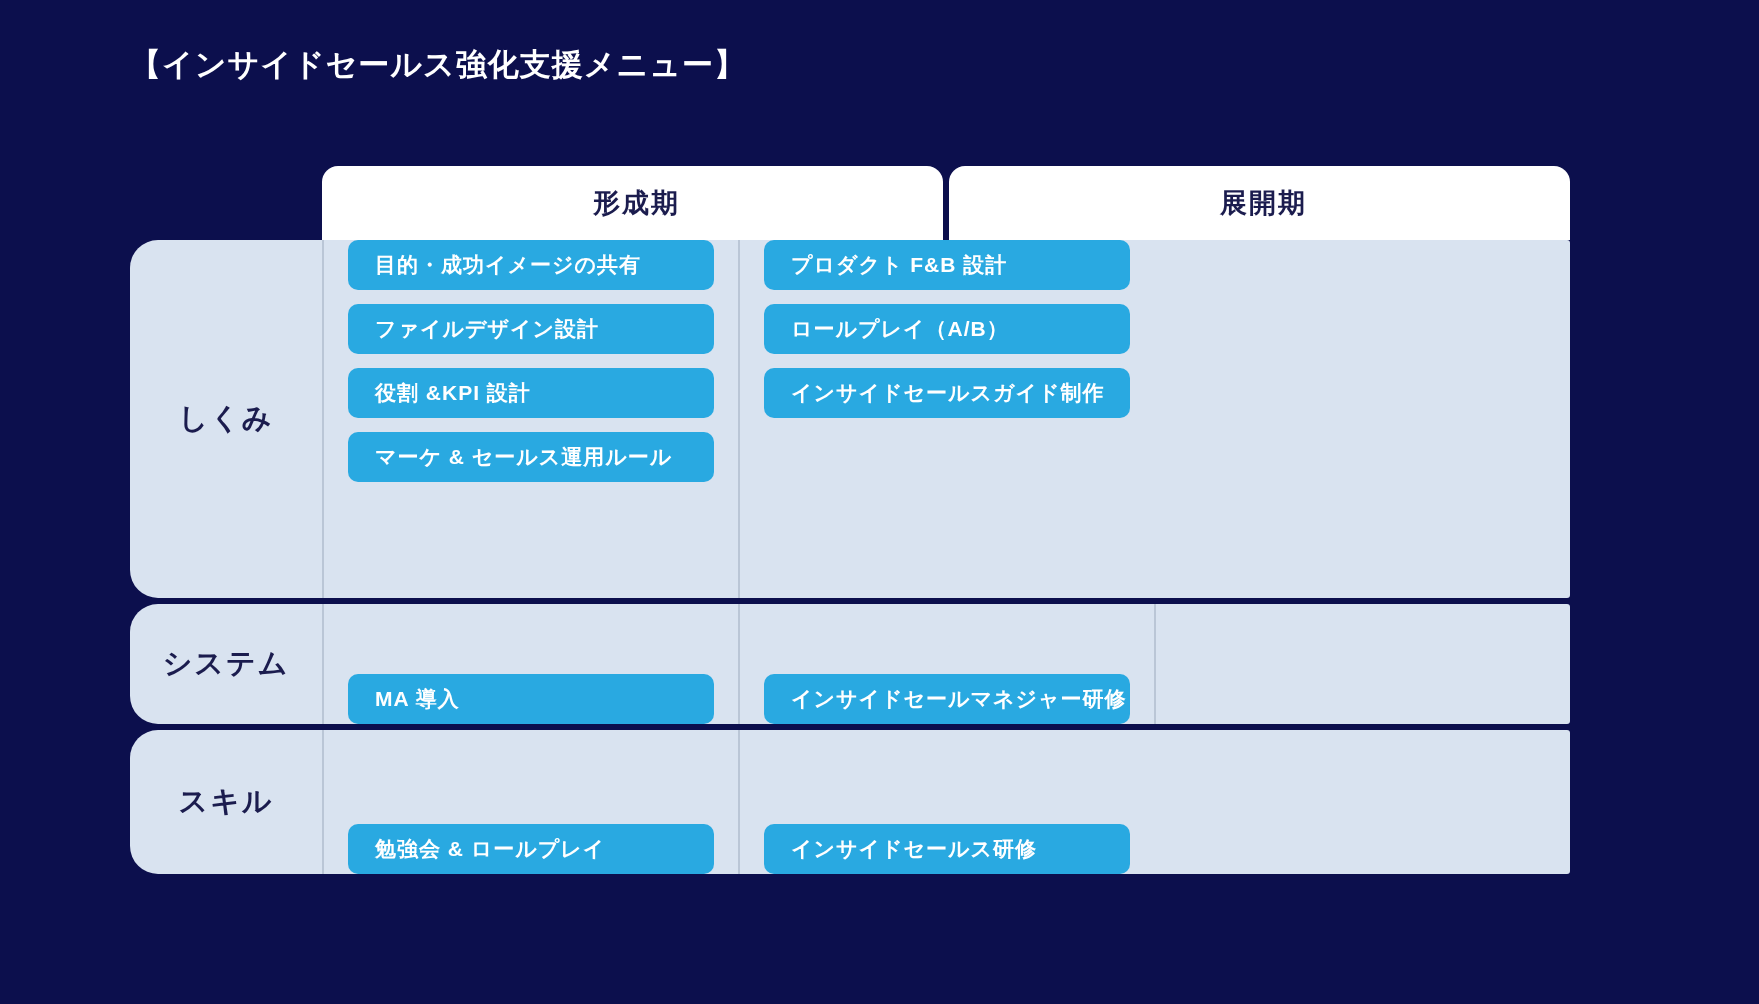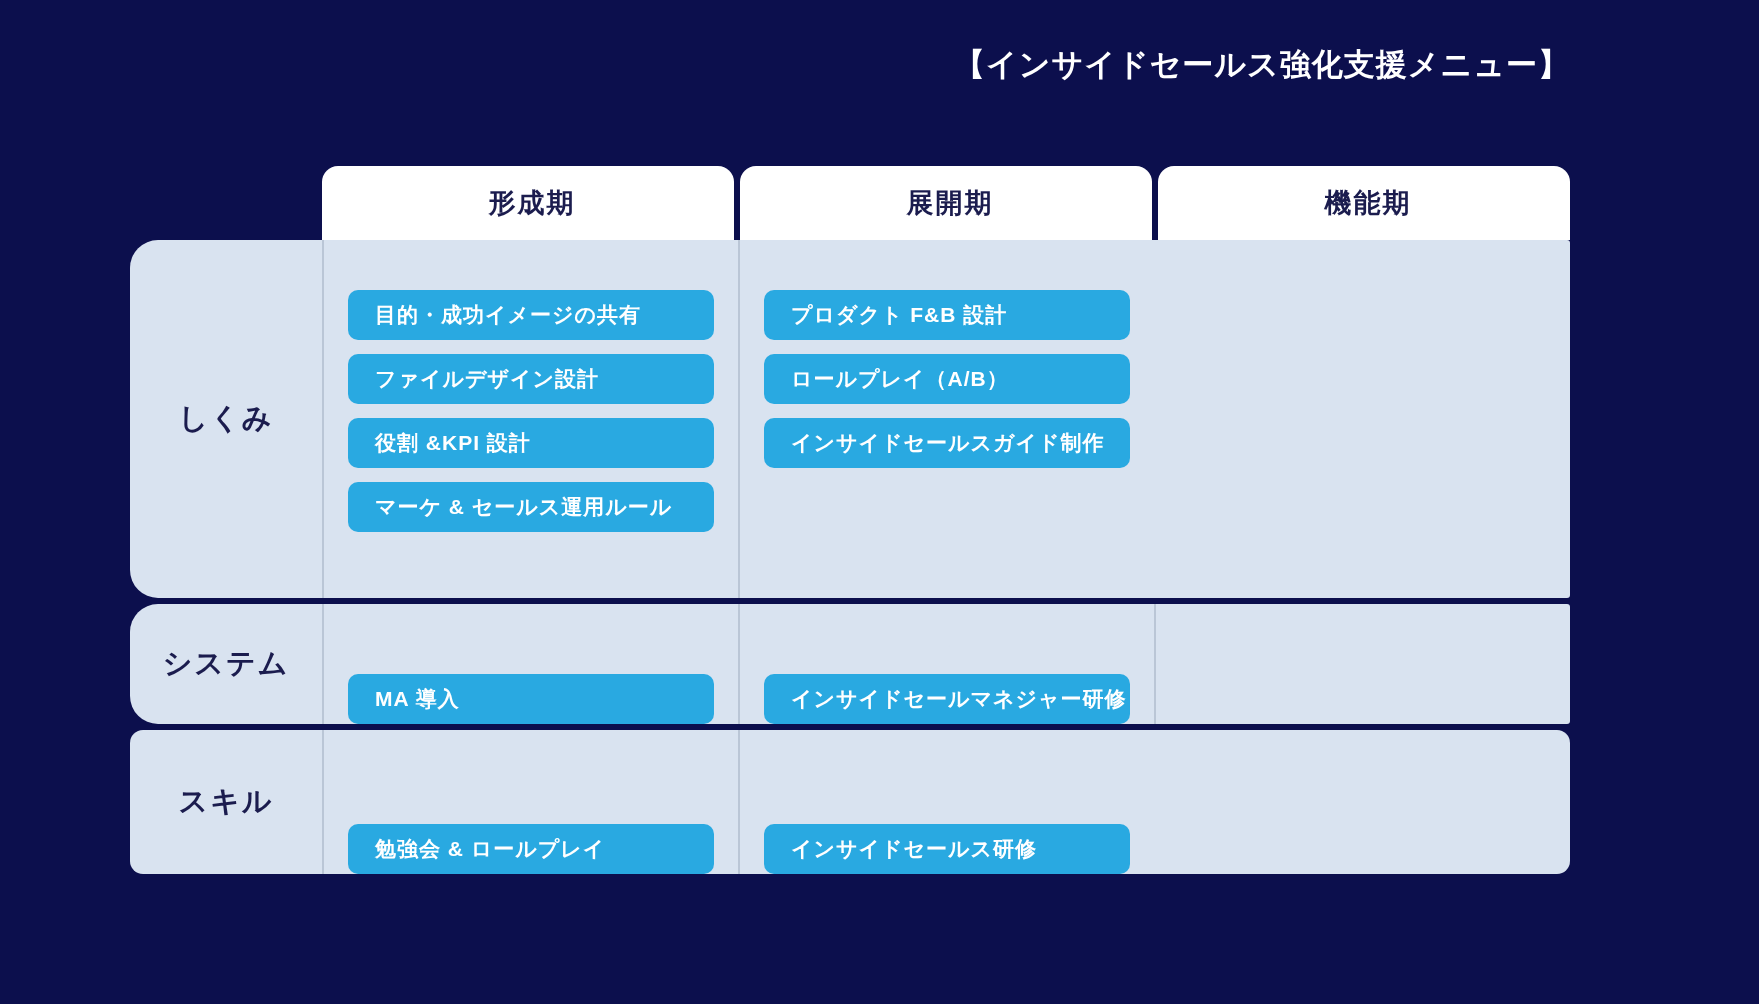--- a/index.html
+++ b/index.html
@@ -16,21 +16,21 @@
   html,body{width:1759px;height:1004px;}
   body{
     background:var(--bg);
     font-family:"Liberation Sans","DejaVu Sans",sans-serif;
     position:relative;
     overflow:hidden;
   }
   .title{
     position:absolute;
     left:130px;top:44px;width:1440px;
-    text-align:right;
+    text-align:left;
     color:var(--title);
     font-size:31px;
     font-weight:800;
     letter-spacing:1px;
   }
   .table{
     position:absolute;
     left:130px;top:166px;
     width:1440px;
   }
@@ -74,23 +74,23 @@
     letter-spacing:2px;
   }
   .cell{
     border-left:2px solid var(--line);
     display:flex;
     flex-direction:column;
     gap:14px;
     padding:0 24px;
   }
   .row-tall{height:358px;}
-  .row-tall .cell{padding-top:50px;}
+  .row-tall .cell{}
   .row-mid{height:120px;}
-  .row-short{height:144px;border-radius:13px;}
+  .row-short{height:144px;}
   .row-mid .cell,.row-short .cell{justify-content:flex-end;}
   .pill{
     background:var(--pill);
     color:var(--pill-text);
     height:50px;
     line-height:50px;
     border-radius:10px;
     font-size:21px;
     font-weight:800;
     padding-left:27px;
@@ -102,21 +102,20 @@
 </head>
 <body>
 
 <h1 class="title">【インサイドセールス強化支援メニュー】</h1>
 
 <div class="table">
 
   <div class="header-row">
     <div class="header-cell">形成期</div>
     <div class="header-cell">展開期</div>
-    <div class="header-cell">機能期</div>
   </div>
 
   <div class="body">
 
     <div class="row row-tall">
       <div class="row-label">しくみ</div>
       <div class="cell">
           <div class="pill">目的・成功イメージの共有</div>
           <div class="pill">ファイルデザイン設計</div>
           <div class="pill">役割 &amp;KPI 設計</div>

